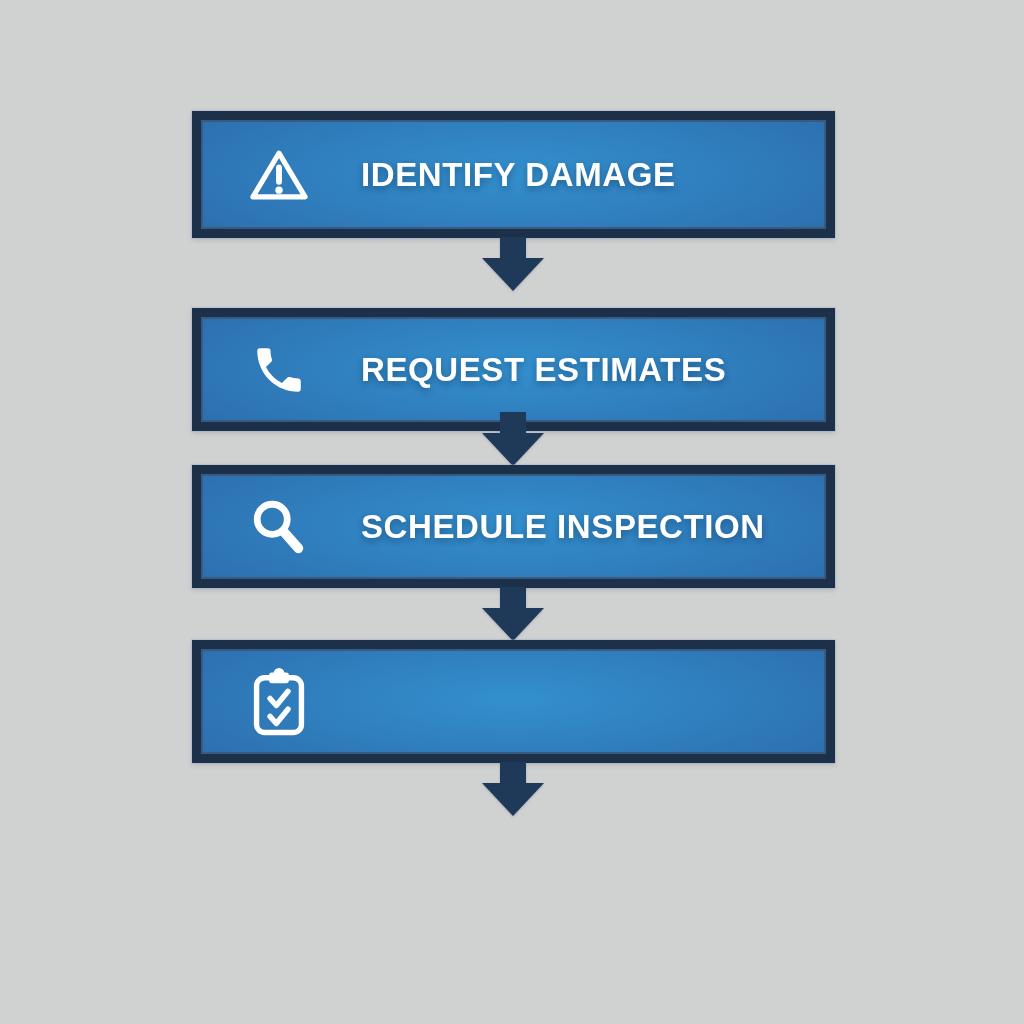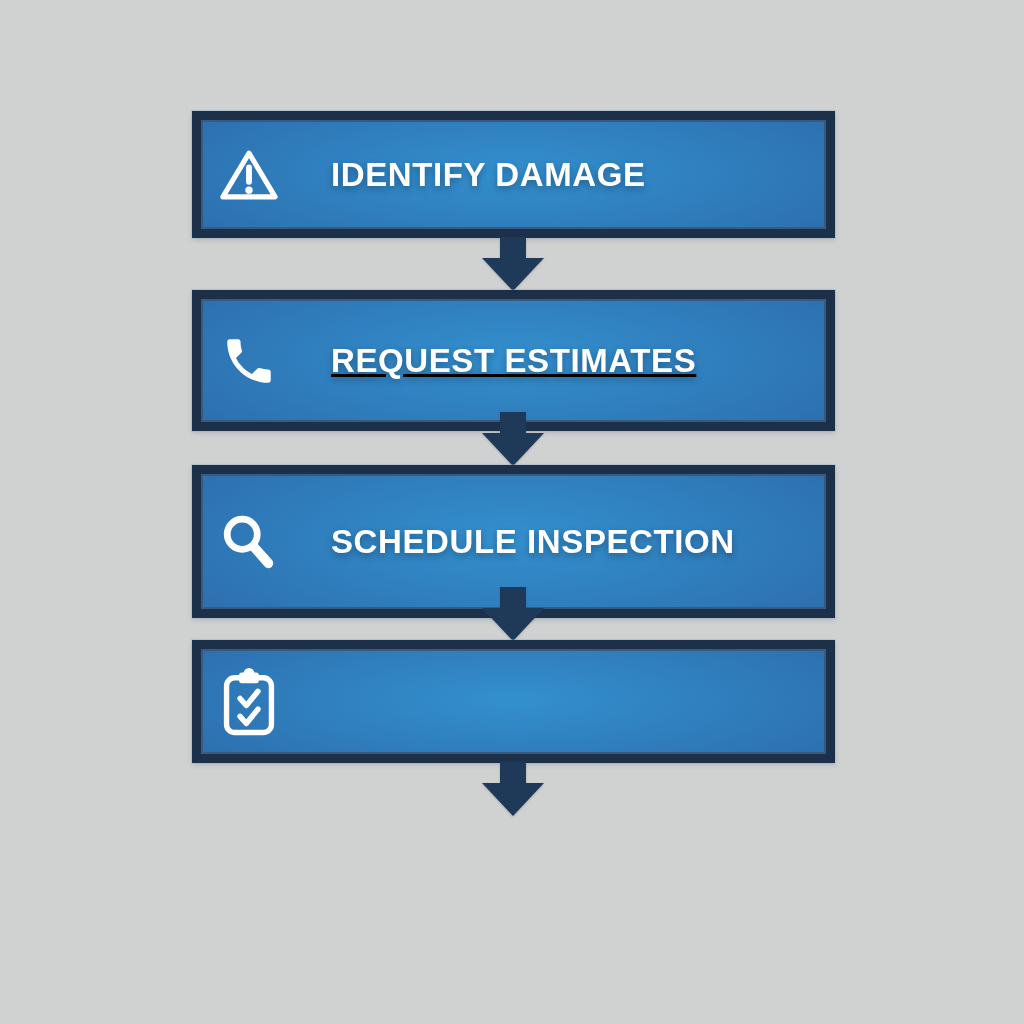--- a/index.html
+++ b/index.html
@@ -30,21 +30,21 @@
   .step-fill{
     width:100%;height:100%;
     background:radial-gradient(ellipse 115% 170% at 50% 48%,
        var(--box-fill-center) 0%,
        var(--box-fill-mid) 46%,
        var(--box-fill-edge) 78%,
        #2f5d9a 100%);
     box-shadow:0 0 0 2px rgba(105,170,225,0.35);
     display:flex;
     align-items:center;
-    padding-left:14px;
+    padding-left:44px;
   }
   .icon-slot{
     width:64px;height:72px;
     display:flex;align-items:center;justify-content:center;
     flex:0 0 auto;
   }
   .icon-slot svg{display:block;}
   .step-label{
     margin-left:50px;
     color:var(--text);
@@ -55,22 +55,22 @@
     text-shadow:0 3px 7px rgba(10,35,65,0.40);
   }
   .down-arrow{
     position:absolute;
     left:482px;
     width:62px;height:54px;
   }
   .down-arrow svg{display:block;filter:drop-shadow(0 1px 1px rgba(40,60,90,0.25));}
   
   .b1{top:111px;height:127px;}
-  .b2{top:290px;height:141px;text-decoration:underline;}
-  .b3{top:465px;height:153px;}
+  .b2{top:308px;height:123px;}
+  .b3{top:465px;height:123px;}
   .b4{top:640px;height:123px;}
   .b5{top:818px;height:125px;}
   .a1{top:237px;}
   .a2{top:412px;}
   .a3{top:587px;}
   .a4{top:762px;}
 </style>
 </head>
 <body>
 

